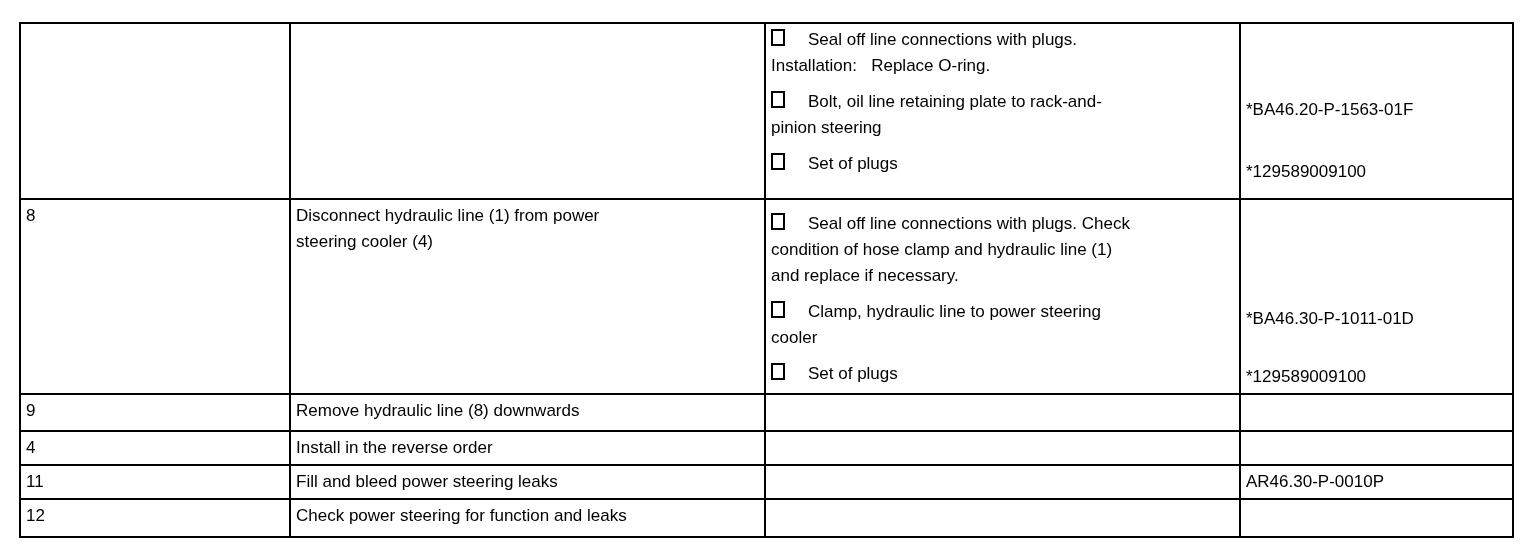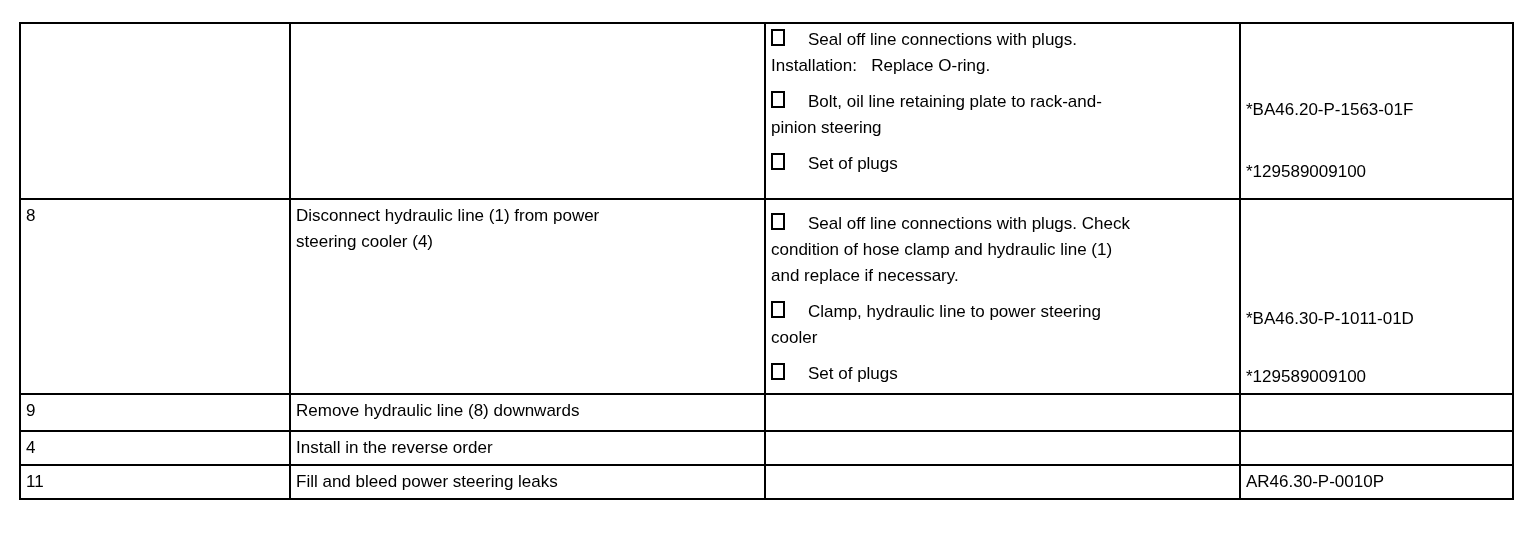--- a/index.html
+++ b/index.html
@@ -153,16 +153,26 @@
         </td>
         <td class="op">
           <span class="pre">Fill and bleed power steering leaks</span>
         </td>
         <td class="notes"></td>
         <td class="refs">
           <div class="ref">AR46.30-P-0010P</div>
         </td>
       </tr>
 
+      <tr class="r5">
+        <td class="step">
+          <span>12</span>
+        </td>
+        <td class="op">
+          <span class="pre">Check power steering for function and leaks</span>
+        </td>
+        <td class="notes"></td>
+        <td class="refs"></td>
+      </tr>
 
     </tbody>
   </table>
 </div>
 
 </body></html>

